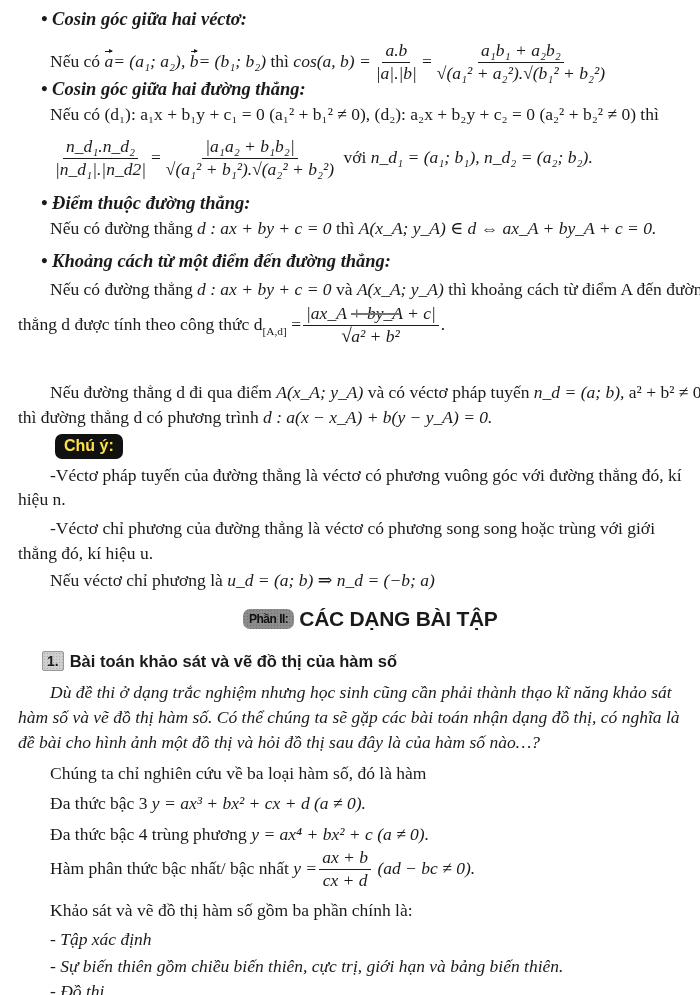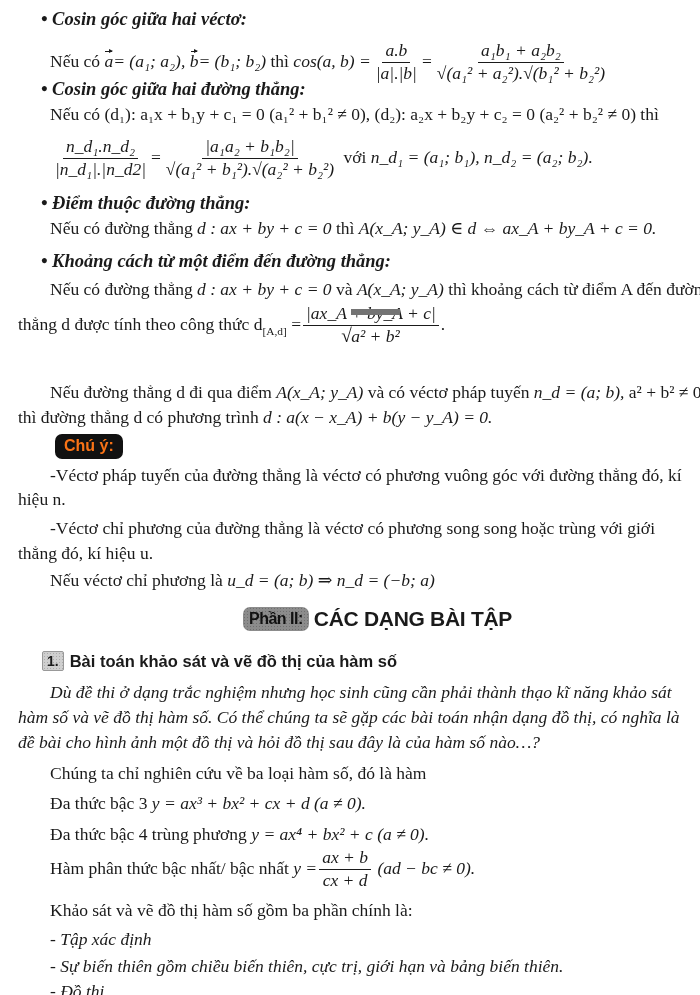--- a/index.html
+++ b/index.html
@@ -22,33 +22,33 @@
   .vec::after {
     content: ""; position: absolute; right: 0px; top: -4.5px;
     border-left: 4px solid #1a1a1a;
     border-top: 2.5px solid transparent; border-bottom: 2.5px solid transparent;
   }
   .frac { display: inline-flex; flex-direction: column; align-items: center; vertical-align: middle; margin: 0 2px; }
   .frac .num { padding: 0 3px 2px 3px; border-bottom: 1px solid #1a1a1a; }
   .frac .den { padding: 2px 3px 0 3px; }
   .sqrt { display: inline-block; position: relative; padding-left: 9px; }
   .sqrt::before { content: "\221A"; position: absolute; left: -1px; top: -2px; font-style: normal; font-size: 1.1em; }
-  .sqrt .rad { border-top: 6px solid #737373; padding-top: 11px; }
+  .sqrt .rad { border-top: 2px solid #737373; padding-top: 11px; }
   .badge {
-    position: absolute; left: 55px; top: 434px; background: #111; color: #f97316;
+    position: absolute; left: 55px; top: 434px; background: #111; color: #fde047;
     border-radius: 7px; padding: 3px 9px 4px 9px;
     font-family: "Liberation Sans", "DejaVu Sans", sans-serif; font-weight: bold; font-size: 16px;
   }
   .part-heading {
     position: absolute; left: 243px; top: 607px; display: flex; align-items: center;
     font-family: "Liberation Sans", "DejaVu Sans", sans-serif; font-weight: bold;
   }
   .part-label {
     background: #8c8c8c; color: #111; border-radius: 7px; padding: 3px 6px;
-    font-size: 16px; letter-spacing: -0.5px;
+    font-size: 12px; letter-spacing: -0.5px;
     background-image: radial-gradient(#6f6f6f 1px, transparent 1px); background-size: 3px 3px;
   }
   .part-title { font-size: 21px; margin-left: 5px; letter-spacing: -0.3px; }
   .sub-heading {
     position: absolute; left: 42px; top: 651px; display: flex; align-items: center;
     font-family: "Liberation Sans", "DejaVu Sans", sans-serif; font-weight: bold; font-size: 16.5px;
   }
   .num-box {
     background: #cfcfcf; border: 1px solid #999; border-radius: 2px; padding: 1px 4px;
     font-size: 14px; margin-right: 6px;

